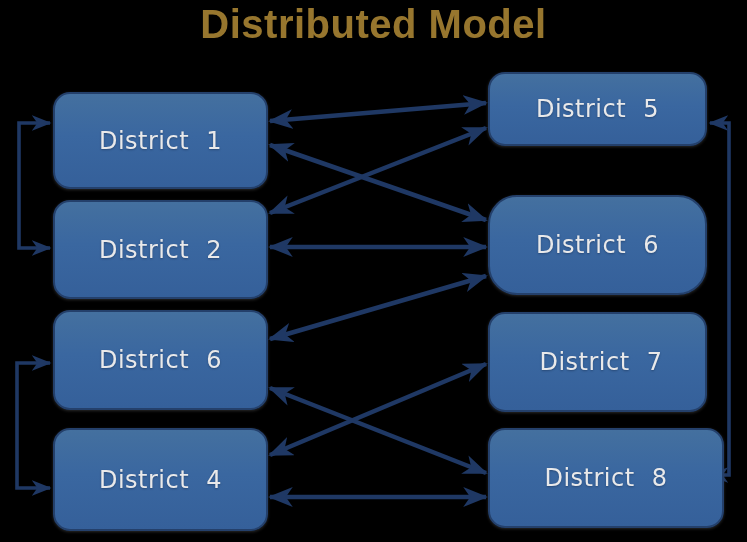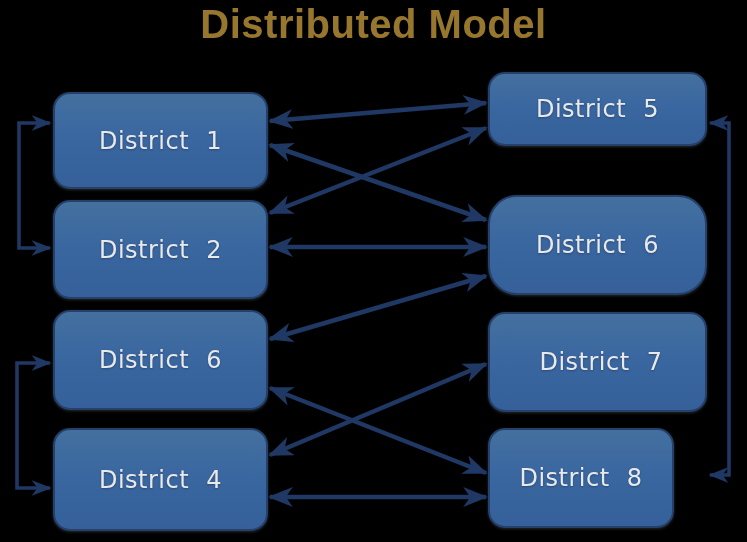--- a/index.html
+++ b/index.html
@@ -42,21 +42,21 @@
   }
   
   #box-d1 { left:53px;  top:92px;  width:215px; height:97px;  }
   #box-d2 { left:53px;  top:200px; width:215px; height:99px;  }
   #box-d3 { left:53px;  top:310px; width:215px; height:100px; }
   #box-d4 { left:53px;  top:428px; width:215px; height:103px;text-align:right; }
   
   #box-d5 { left:488px; top:72px;  width:219px; height:74px;  }
   #box-d6 { left:488px; top:195px; width:219px; height:100px;border-radius:29px; }
   #box-d7 { left:488px; top:312px; width:219px; height:100px;padding-left:7px; }
-  #box-d8 { left:488px; top:428px; width:186px; height:100px; }
+  #box-d8 { left:488px; top:428px; width:236px; height:100px; }
 
   #edges {
     position:absolute;
     left:0; top:0;
     pointer-events:none;
   }
   .edge {
     stroke:#1f3864;
     stroke-width:4.5;
     fill:none;

